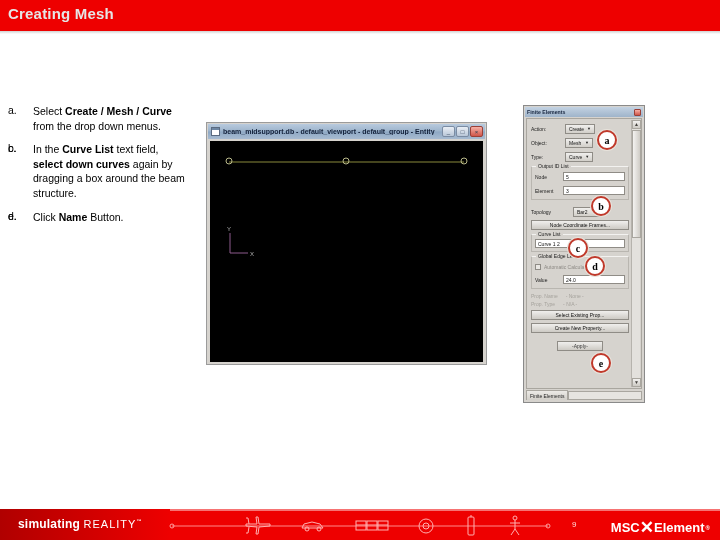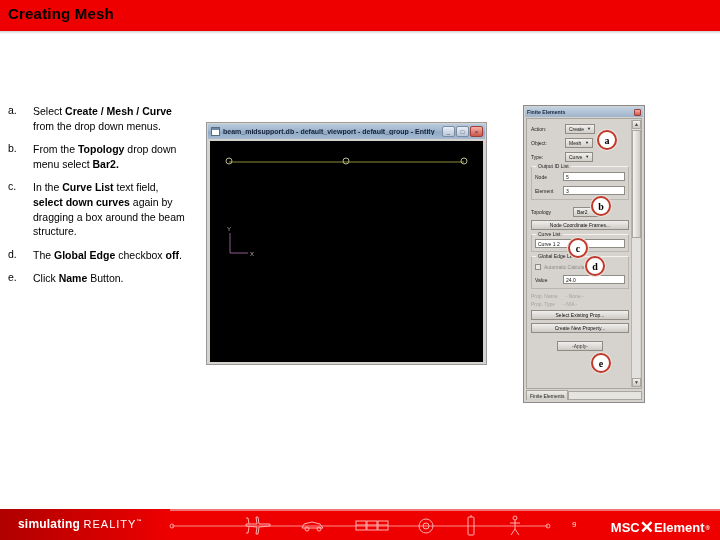--- a/index.html
+++ b/index.html
@@ -11,21 +11,21 @@
     overflow:hidden;
   }
 
   
   .header {
     position:absolute; left:0; top:0; width:720px; height:31px;
     background:#ee0000;
   }
   .header-title {
     position:absolute; left:8px; top:5px;
-    color:#000000; font-size:15px; font-weight:bold;
+    color:#e5e5e5; font-size:15px; font-weight:bold;
     letter-spacing:0.2px;
   }
   .header-shadow {
     position:absolute; left:0; top:31px; width:720px; height:3px;
     background:linear-gradient(to bottom, rgba(170,170,170,0.55), rgba(255,255,255,0));
   }
 
   
   .steps { position:absolute; left:0px; top:104px; width:190px; }
   .step { position:relative; margin-bottom:9px; }
@@ -227,29 +227,27 @@
 </div>
 <div class="header-shadow"></div>
 
 <div class="steps">
   <div class="step">
     <span class="step-marker">a.</span>
     <div class="step-text">Select <b>Create / Mesh / Curve</b> from the drop down menus.</div>
   </div>
   <div class="step">
     <span class="step-marker">b.</span>
-    <div class="step-text">From the <b>Topology</b> drop down menu select <b>Bar2.</b></div>
   </div>
   <div class="step">
     <span class="step-marker">c.</span>
     <div class="step-text">In the <b>Curve List</b> text field, <b>select down curves</b> again by dragging a box around the beam structure.</div>
   </div>
   <div class="step">
     <span class="step-marker">d.</span>
-    <div class="step-text">The <b>Global Edge</b> checkbox <b>off</b>.</div>
   </div>
   <div class="step">
     <span class="step-marker">e.</span>
     <div class="step-text">Click <b>Name</b> Button.</div>
   </div>
 </div>
 
 <div class="cadwin">
   <div class="cad-titlebar">
     <div class="cad-ticon"></div>

